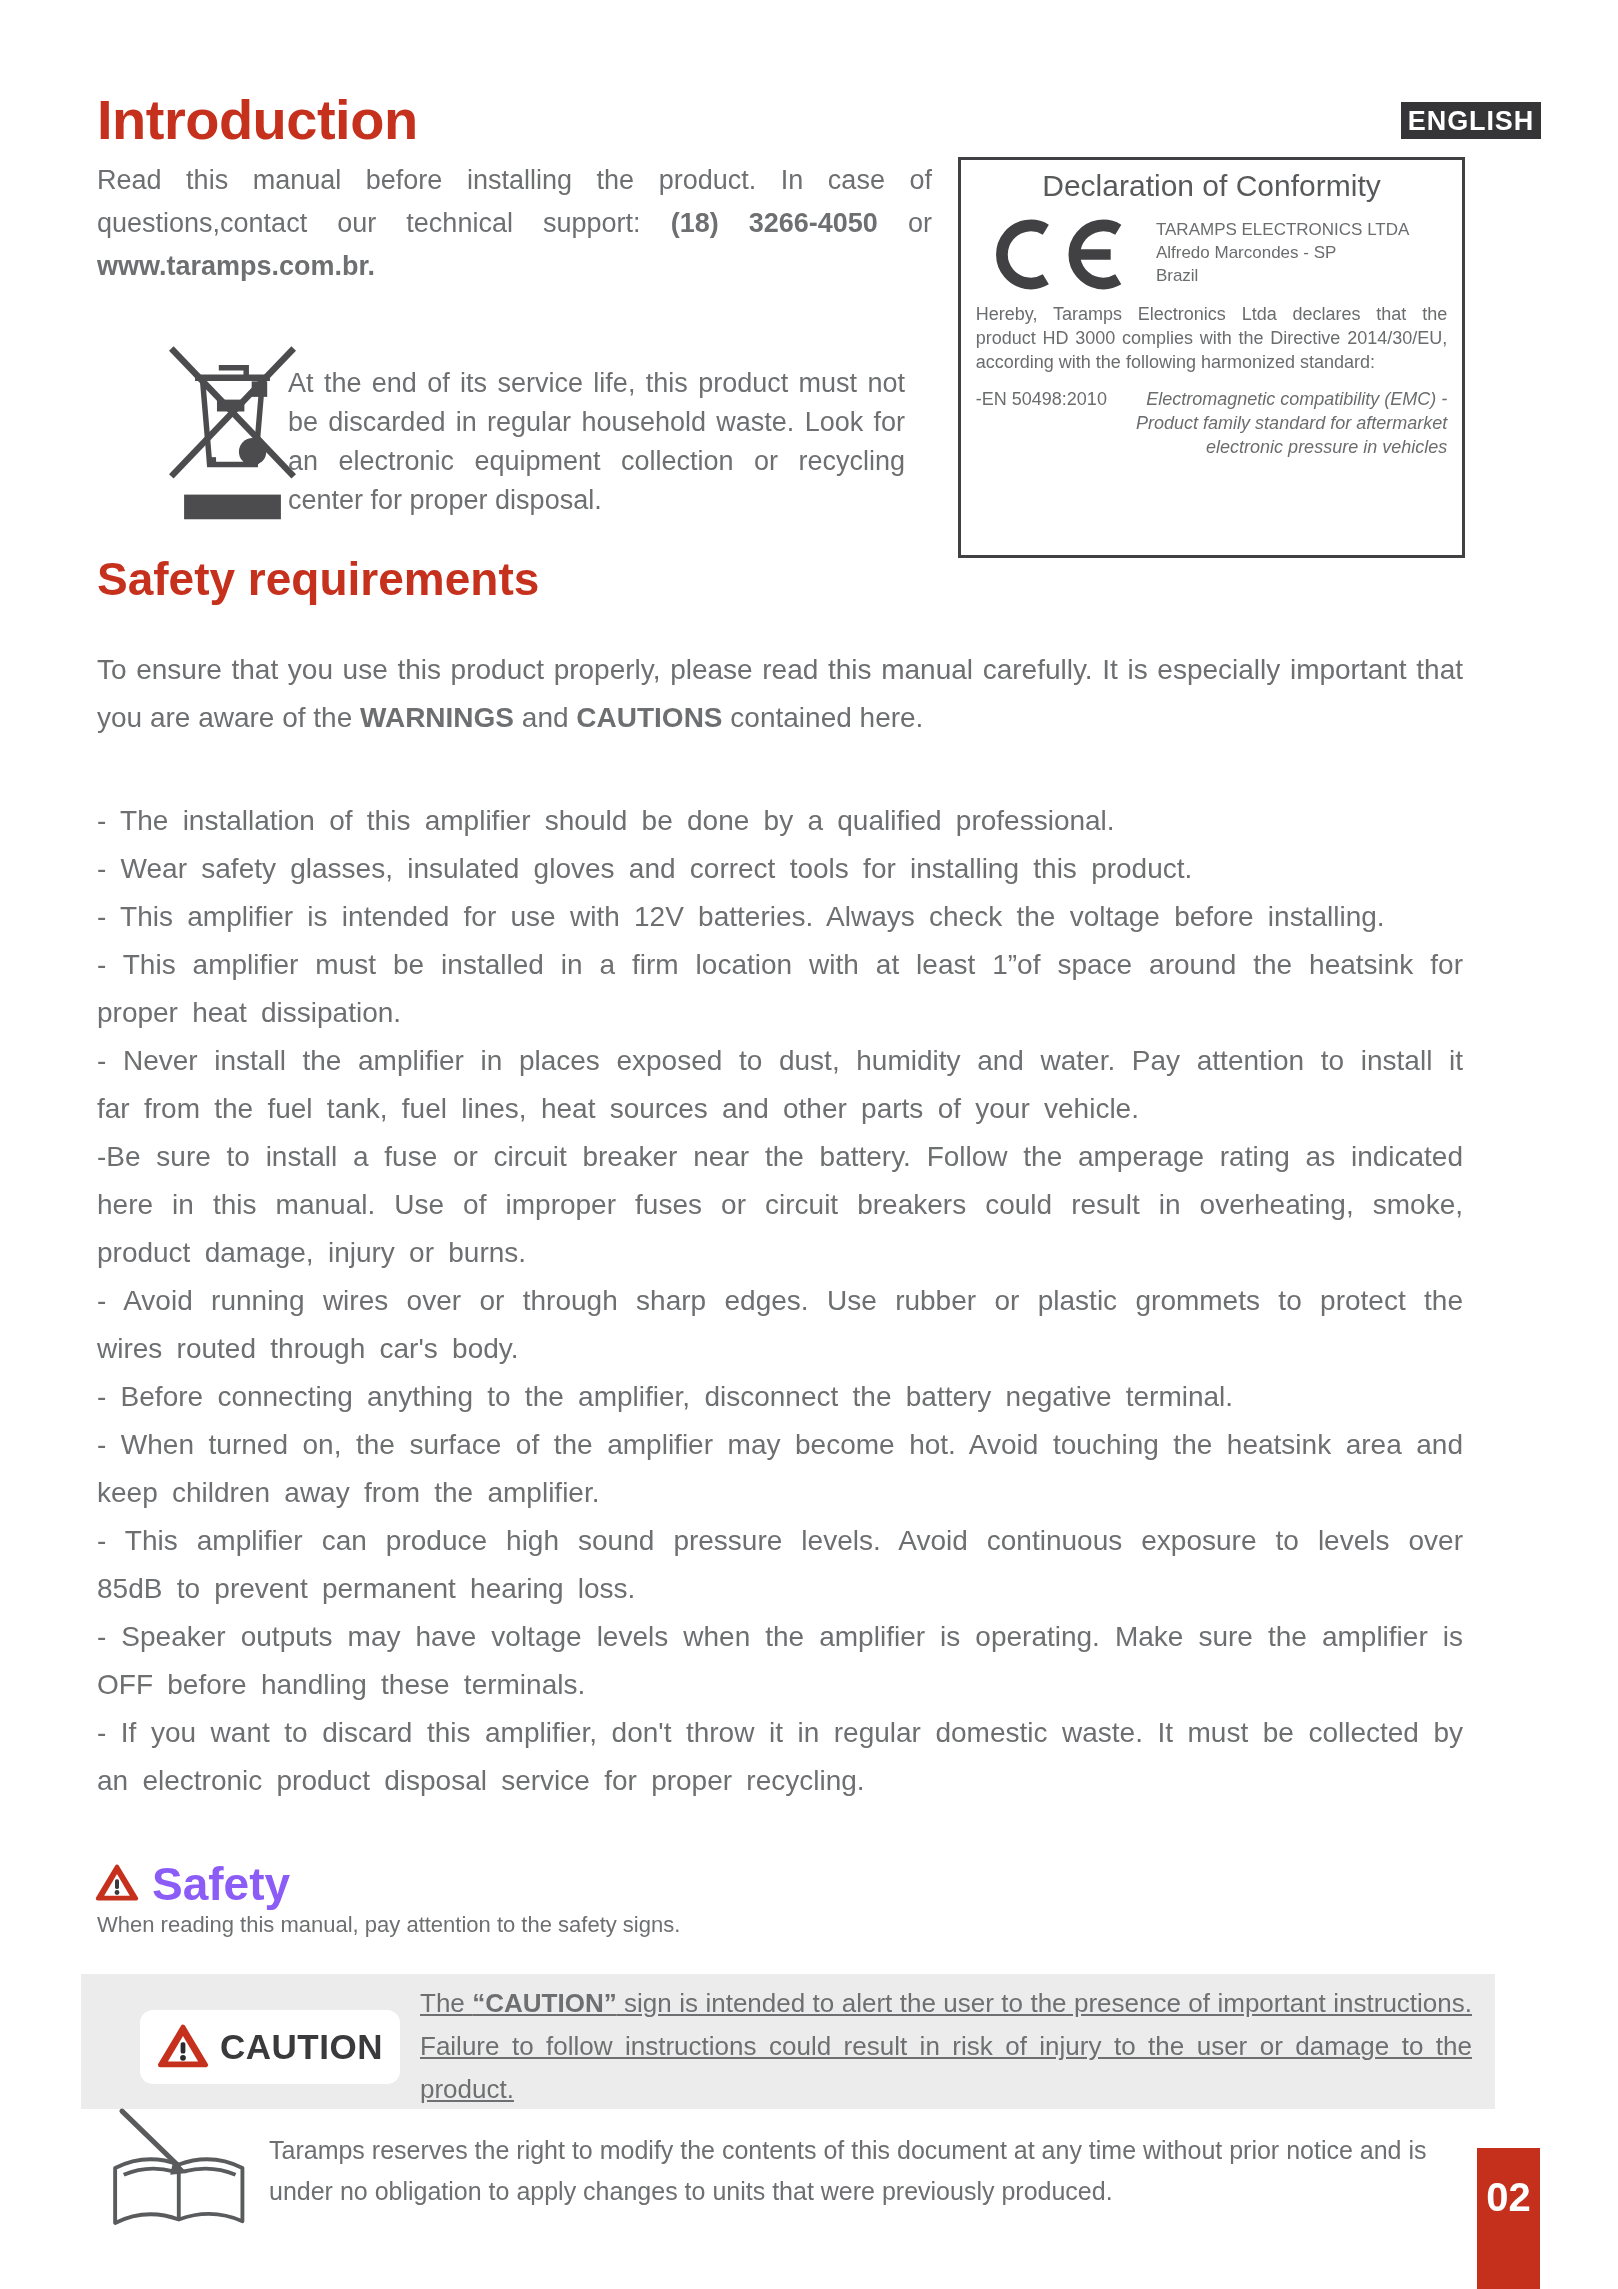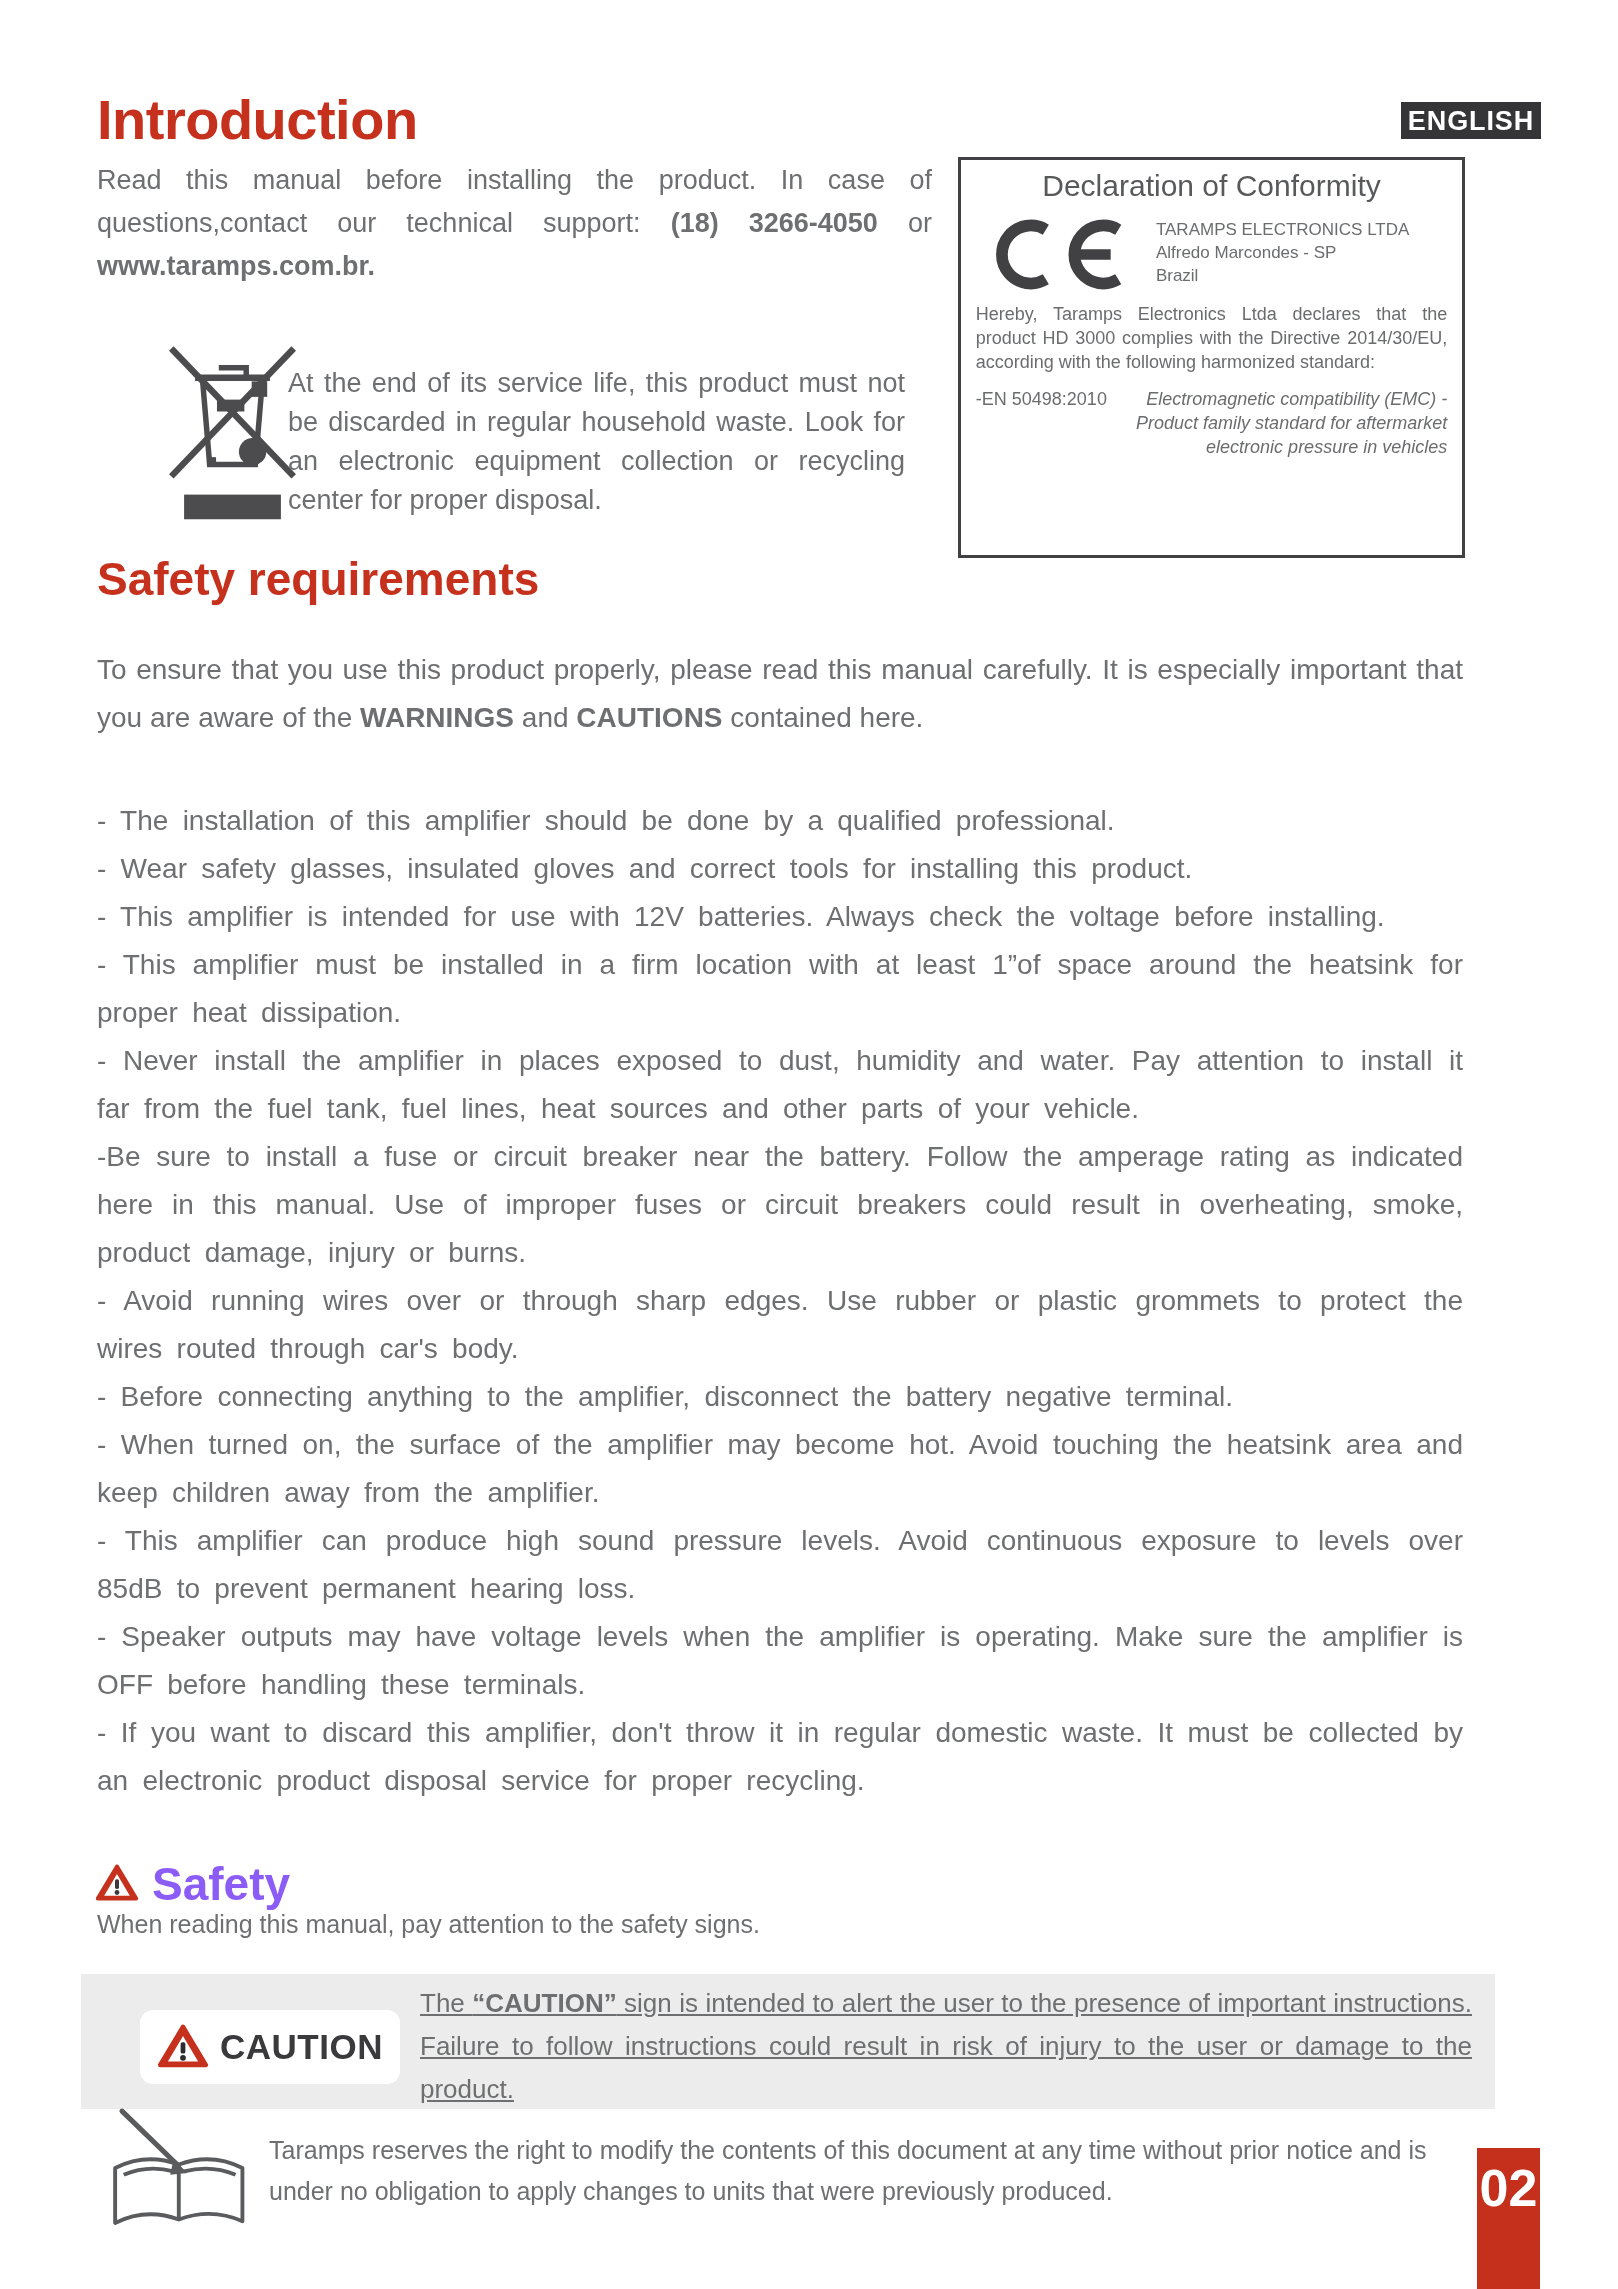--- a/index.html
+++ b/index.html
@@ -59,21 +59,21 @@
   }
   .safety-list{
     left:97px;top:797px;width:1366px;
   }
   .safety-list .li{
     margin:0;font-size:28px;line-height:48px;text-align:justify;
     word-spacing:6.5px;color:#6e6f71;
   }
   .safety-head{left:95px;top:1861px;display:flex;align-items:center;}
   .safety-head .txt{font-size:46px;font-weight:700;color:#8b5cf6;margin-left:13px;line-height:1;}
-  .safety-caption{left:97px;top:1906px;font-size:25px;line-height:37px;}
+  .safety-caption{left:97px;top:1906px;font-size:22px;line-height:37px;}
   
   .band{
     left:81px;top:1974px;width:1414px;height:135px;background:#ececec;
   }
   .caution-badge{
     left:140px;top:2010px;width:260px;height:74px;
     background:#ffffff;border-radius:13px;
     display:flex;align-items:center;justify-content:center;gap:11px;
   }
   .caution-label{font-size:35px;font-weight:700;color:#3a3a3c;letter-spacing:0.5px;}
@@ -83,21 +83,21 @@
   }
   
   .note-line{left:269px;font-size:25px;line-height:37px;color:#6e6f71;}
   .n1{top:2132px;width:1200px;}
   .n2{top:2173px;width:1200px;}
   .page-strip{
     left:1477px;top:2148px;width:63px;height:142px;
     background:#c5301c;text-align:center;
   }
   .page-num{
-    color:#ffffff;font-size:52px;font-weight:700;padding-top:10px;
+    color:#ffffff;font-size:40px;font-weight:700;padding-top:27px;
     font-family:"Liberation Sans", sans-serif;
   }
 </style>
 </head>
 <body>
 
 <div class="page">
 
   <div class="abs h1" style="left:97px;top:92px;">Introduction</div>
 

